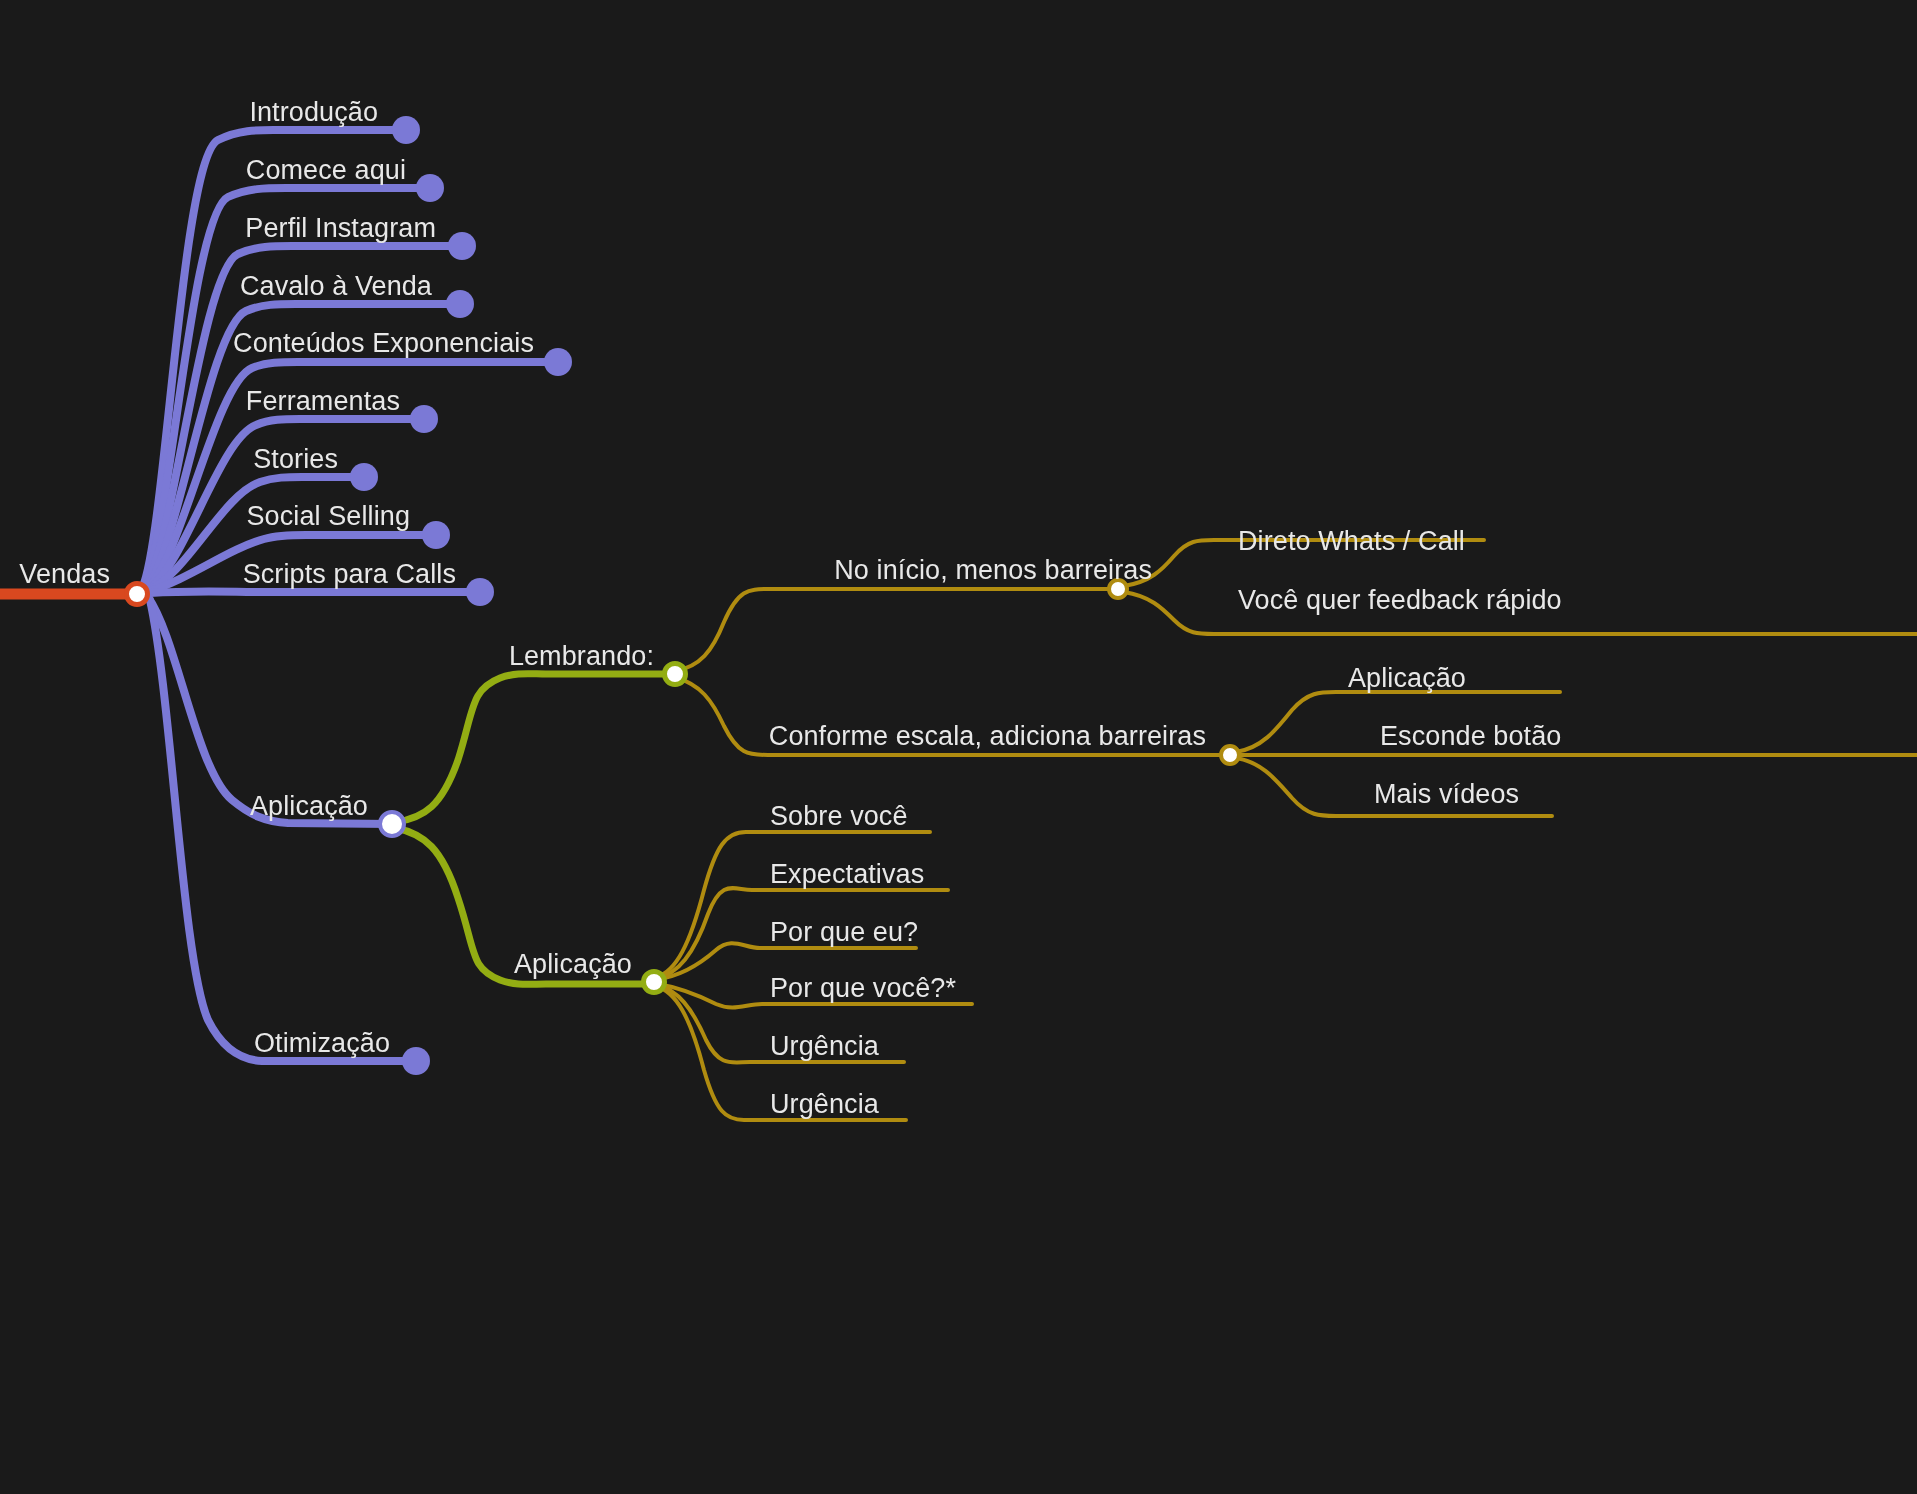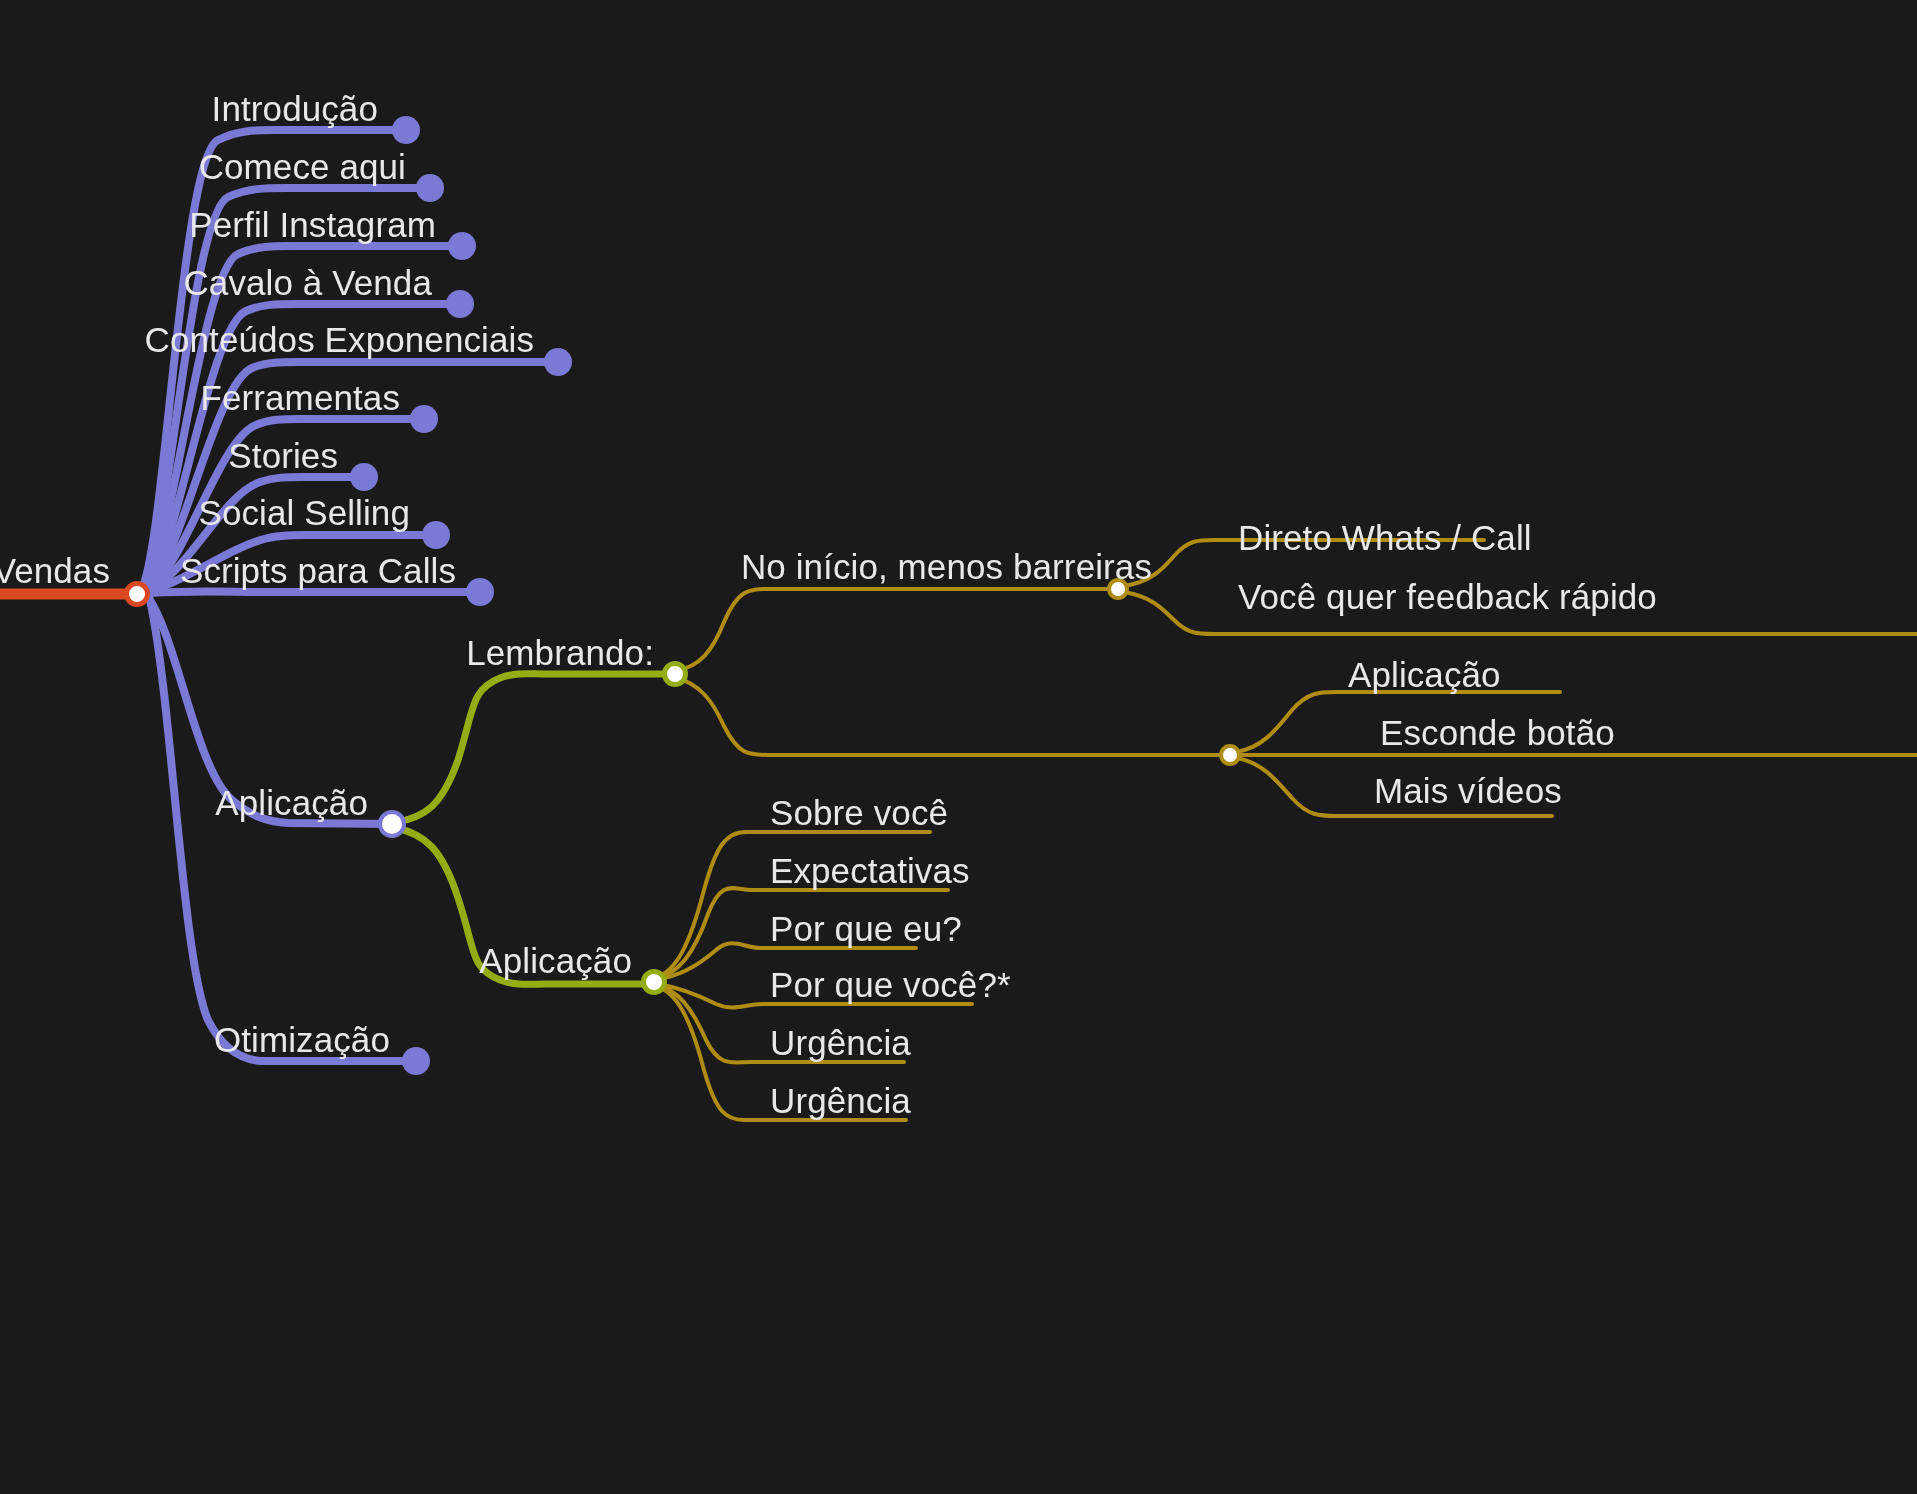--- a/index.html
+++ b/index.html
@@ -1,20 +1,20 @@
 <!DOCTYPE html>
 <html><head>
 <meta charset="utf-8">
 <style>
   html,body{margin:0;padding:0;background:#1a1a1a;}
   body{width:1917px;height:1494px;overflow:hidden;
        font-family:"Liberation Sans","DejaVu Sans",sans-serif;}
   #stage{position:relative;width:1917px;height:1494px;background:#1a1a1a;}
   svg#wires{position:absolute;left:0;top:0;width:1917px;height:1494px;}
-  .lbl{position:absolute;color:#e8e8e8;font-size:35px;line-height:1;white-space:nowrap;
+  .lbl{position:absolute;color:#e8e8e8;font-size:27px;line-height:1;white-space:nowrap;
        letter-spacing:.1px;}
   .lbl.r{transform:translate(-100%,-100%);}   
   .lbl.l{transform:translate(0,-100%);}       
   .node{position:absolute;border-radius:50%;box-sizing:border-box;transform:translate(-50%,-50%);}
   .n-root{width:26px;height:26px;background:#ffffff;border:5px solid #d9481f;}
   .n-purple-dot{width:28px;height:28px;background:#7b79d6;}
   .n-purple-ring{width:28px;height:28px;background:#ffffff;border:4px solid #7b79d6;}
   .n-olive-ring{width:26px;height:26px;background:#ffffff;border:5px solid #93ad13;}
   .n-gold-ring{width:22px;height:22px;background:#ffffff;border:4px solid #b08c10;}
 </style>
@@ -107,20 +107,21 @@
   <div class="lbl r" style="left:410px;top:530px;">Social Selling</div>
   <div class="lbl r" style="left:456px;top:588px;">Scripts para Calls</div>
 
   <div class="lbl r" style="left:368px;top:820px;">Aplicação</div>
   <div class="lbl r" style="left:390px;top:1057px;">Otimização</div>
 
   <div class="lbl r" style="left:654px;top:670px;">Lembrando:</div>
   <div class="lbl r" style="left:632px;top:978px;">Aplicação</div>
 
   <div class="lbl r" style="left:1152px;top:584px;">No início, menos barreiras</div>
+  <div class="lbl r" style="left:1206px;top:750px;">Conforme escala, adiciona barreiras</div>
 
   <div class="lbl l" style="left:1238px;top:555px;">Direto Whats / Call</div>
   <div class="lbl l" style="left:1238px;top:614px;">Você quer feedback rápido</div>
 
   <div class="lbl l" style="left:1348px;top:692px;">Aplicação</div>
   <div class="lbl l" style="left:1348px;top:750px;margin-left:32px;">Esconde botão</div>
   <div class="lbl l" style="left:1348px;top:808px;margin-left:26px;">Mais vídeos</div>
 
   <div class="lbl l" style="left:770px;top:830px;">Sobre você</div>
   <div class="lbl l" style="left:770px;top:888px;">Expectativas</div>

